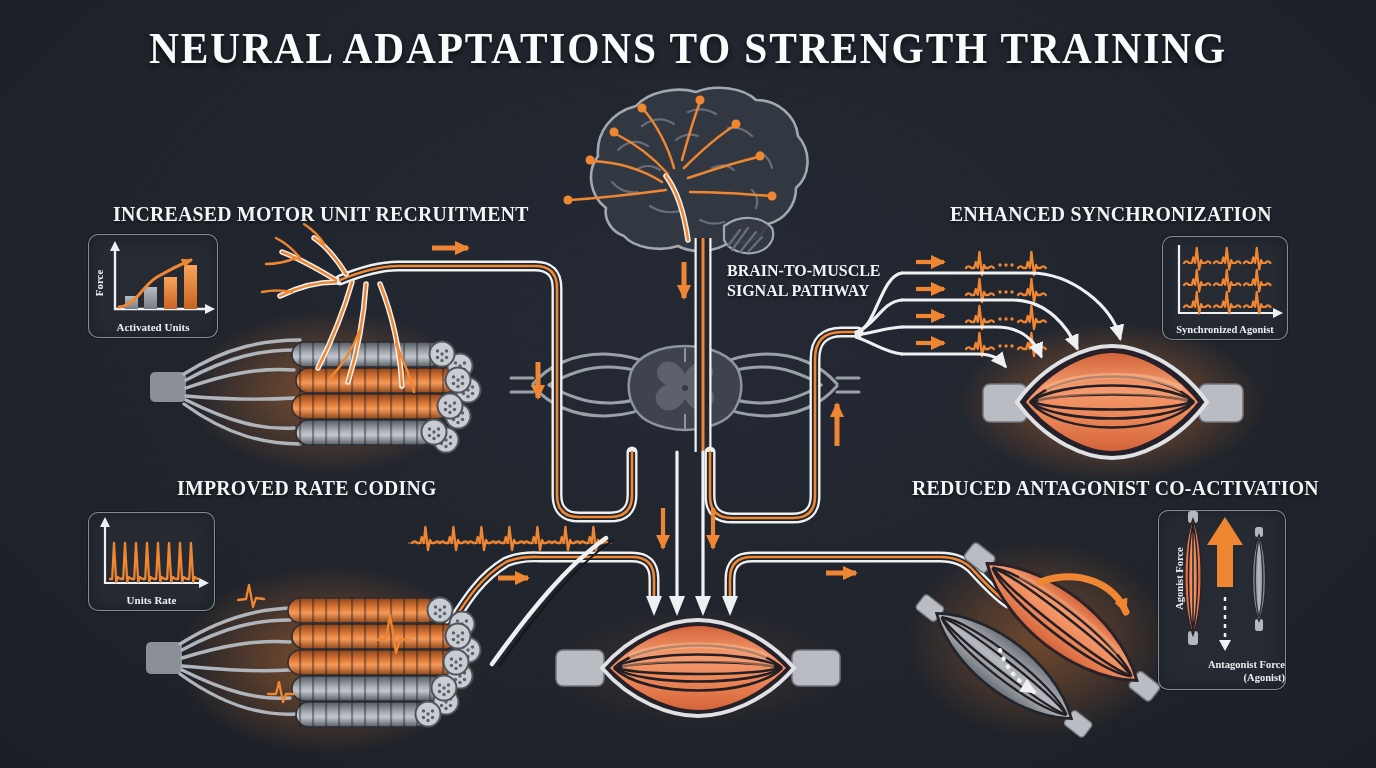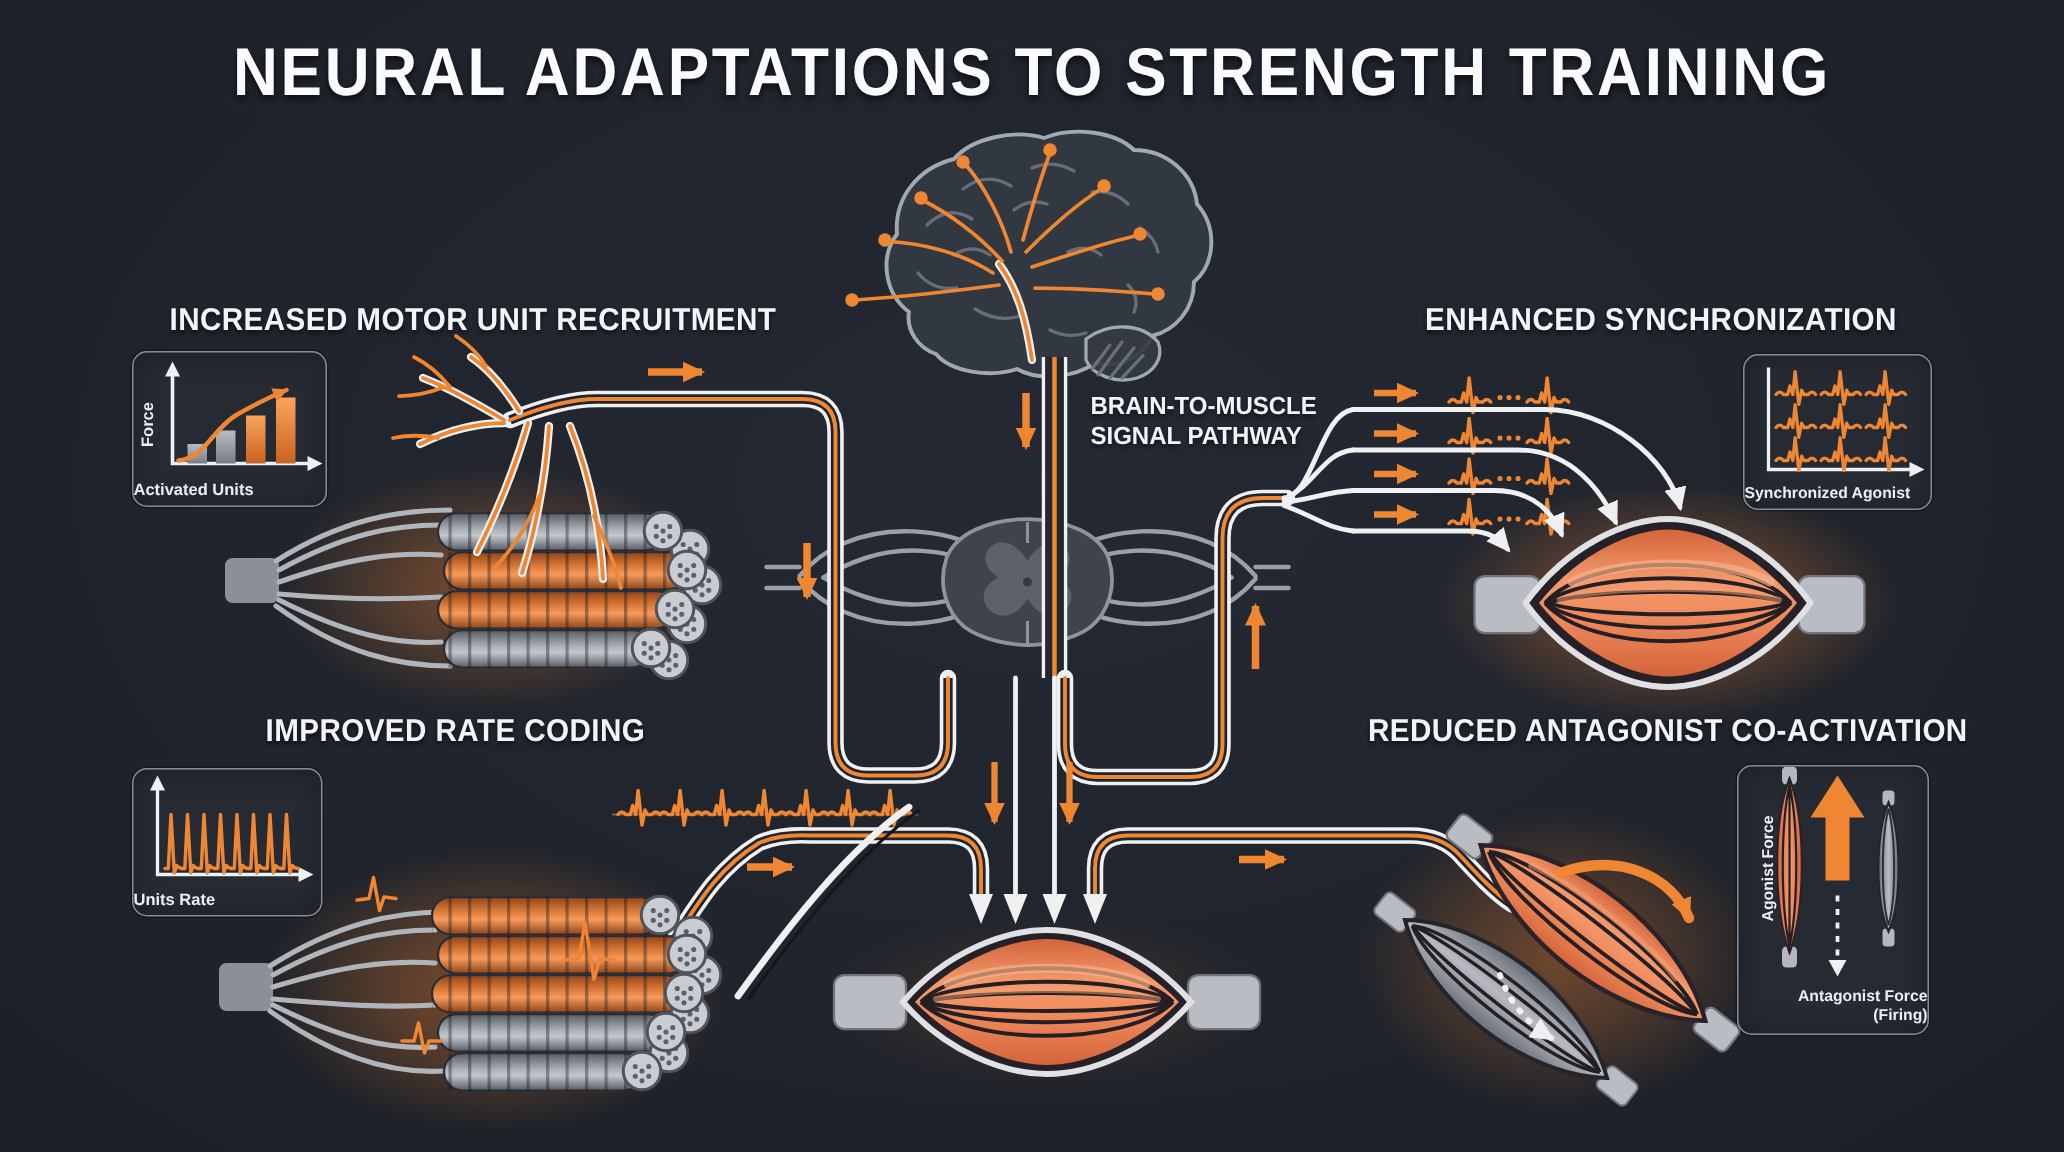--- a/index.html
+++ b/index.html
@@ -1,18 +1,18 @@
 <!DOCTYPE html>
 <html><head>
 <meta charset="utf-8">
 <style>
   html,body{margin:0;padding:0;background:#16191f;}
   .stage{position:relative;width:1376px;height:768px;overflow:hidden;
          background:radial-gradient(ellipse at 50% 42%, #242934 0%, #20242c 55%, #1b1f26 100%);
-         font-family:Liberation Sans, sans-serif;}
+         font-family:Liberation Serif, serif;}
   svg{display:block}
   .art{position:absolute;left:0;top:0;z-index:1}
 
   
   .tw  {stroke:#eef0f2;stroke-width:11;fill:none;stroke-linecap:round}
   .tbg {stroke:#20242c;stroke-width:6.2;fill:none;stroke-linecap:butt}
   .tor {stroke:#ef8632;stroke-width:2.6;fill:none;stroke-linecap:round}
   .twW {stroke:#eef0f2;stroke-width:17;fill:none}
   .tbgW{stroke:#23272f;stroke-width:12.5;fill:none}
   .torW{stroke:#ef8632;stroke-width:3;fill:none}
@@ -37,21 +37,21 @@
   .title{position:absolute;z-index:3;left:0;right:0;top:22px;text-align:center;color:#fafbfd;
       font-weight:700;font-size:45px;letter-spacing:2px;transform:scaleX(.92);
       text-shadow:0 3px 5px rgba(0,0,0,.6);white-space:nowrap}
   .pathlabel{position:absolute;z-index:3;left:727px;top:261px;color:#f2f4f6;font-weight:700;
       font-size:16.5px;line-height:1.22;transform:scaleX(.97);transform-origin:left top;
       text-shadow:0 2px 3px rgba(0,0,0,.5)}
 
   .panel{position:absolute;z-index:2;background:rgba(38,43,52,.93);
       border:1.6px solid rgba(152,158,168,.85);border-radius:10px;
       box-shadow:0 0 0 1px rgba(0,0,0,.3), inset 0 0 18px rgba(0,0,0,.28)}
-  .plabel{position:absolute;left:0;right:0;bottom:4px;text-align:left;font-size:11px;
+  .plabel{position:absolute;left:0;right:0;bottom:4px;text-align:center;font-size:11px;
       font-weight:700;color:#eceef1;white-space:nowrap}
   .plabel2{position:absolute;left:0;right:0;bottom:5px;text-align:right;font-size:10.5px;
       line-height:1.25;font-weight:700;color:#eceef1}
   .vlabel{position:absolute;font-size:11px;font-weight:700;color:#eceef1;text-align:center;
       transform:rotate(-90deg);white-space:nowrap}
 </style>
 </head>
 <body>
 
 <div class="stage">
@@ -555,17 +555,17 @@
       <polygon points="66,6 84,34 74,34 74,76 58,76 58,34 48,34" fill="#ef8632"></polygon>
       <line x1="66" y1="86" x2="66" y2="128" stroke="#eef0f2" stroke-width="2.5" stroke-dasharray="4,5"></line>
       <polygon points="60,129 72,129 66,140" fill="#eef0f2"></polygon>
       <rect x="96" y="16" width="8" height="10" rx="2.5" fill="#b4b8be"></rect>
       <rect x="96" y="108" width="8" height="12" rx="2.5" fill="#b4b8be"></rect>
       <path d="M100,24 C109,46 109,90 100,110 C91,90 91,46 100,24 z" fill="url(#mgGrayV)" stroke="#22262c" stroke-width="1.5"></path>
       <path d="M100,28 C105,48 105,88 100,106 M100,28 C95,48 95,88 100,106" stroke="#2e3138" stroke-width="1.4" fill="none"></path>
     </svg>
     <div class="plabel2">
       <div>Antagonist Force</div>
-      <div>(Firing)</div>
+      <div>(Agonist)</div>
     </div>
   </div>
 
 </div>
 
 </body></html>

